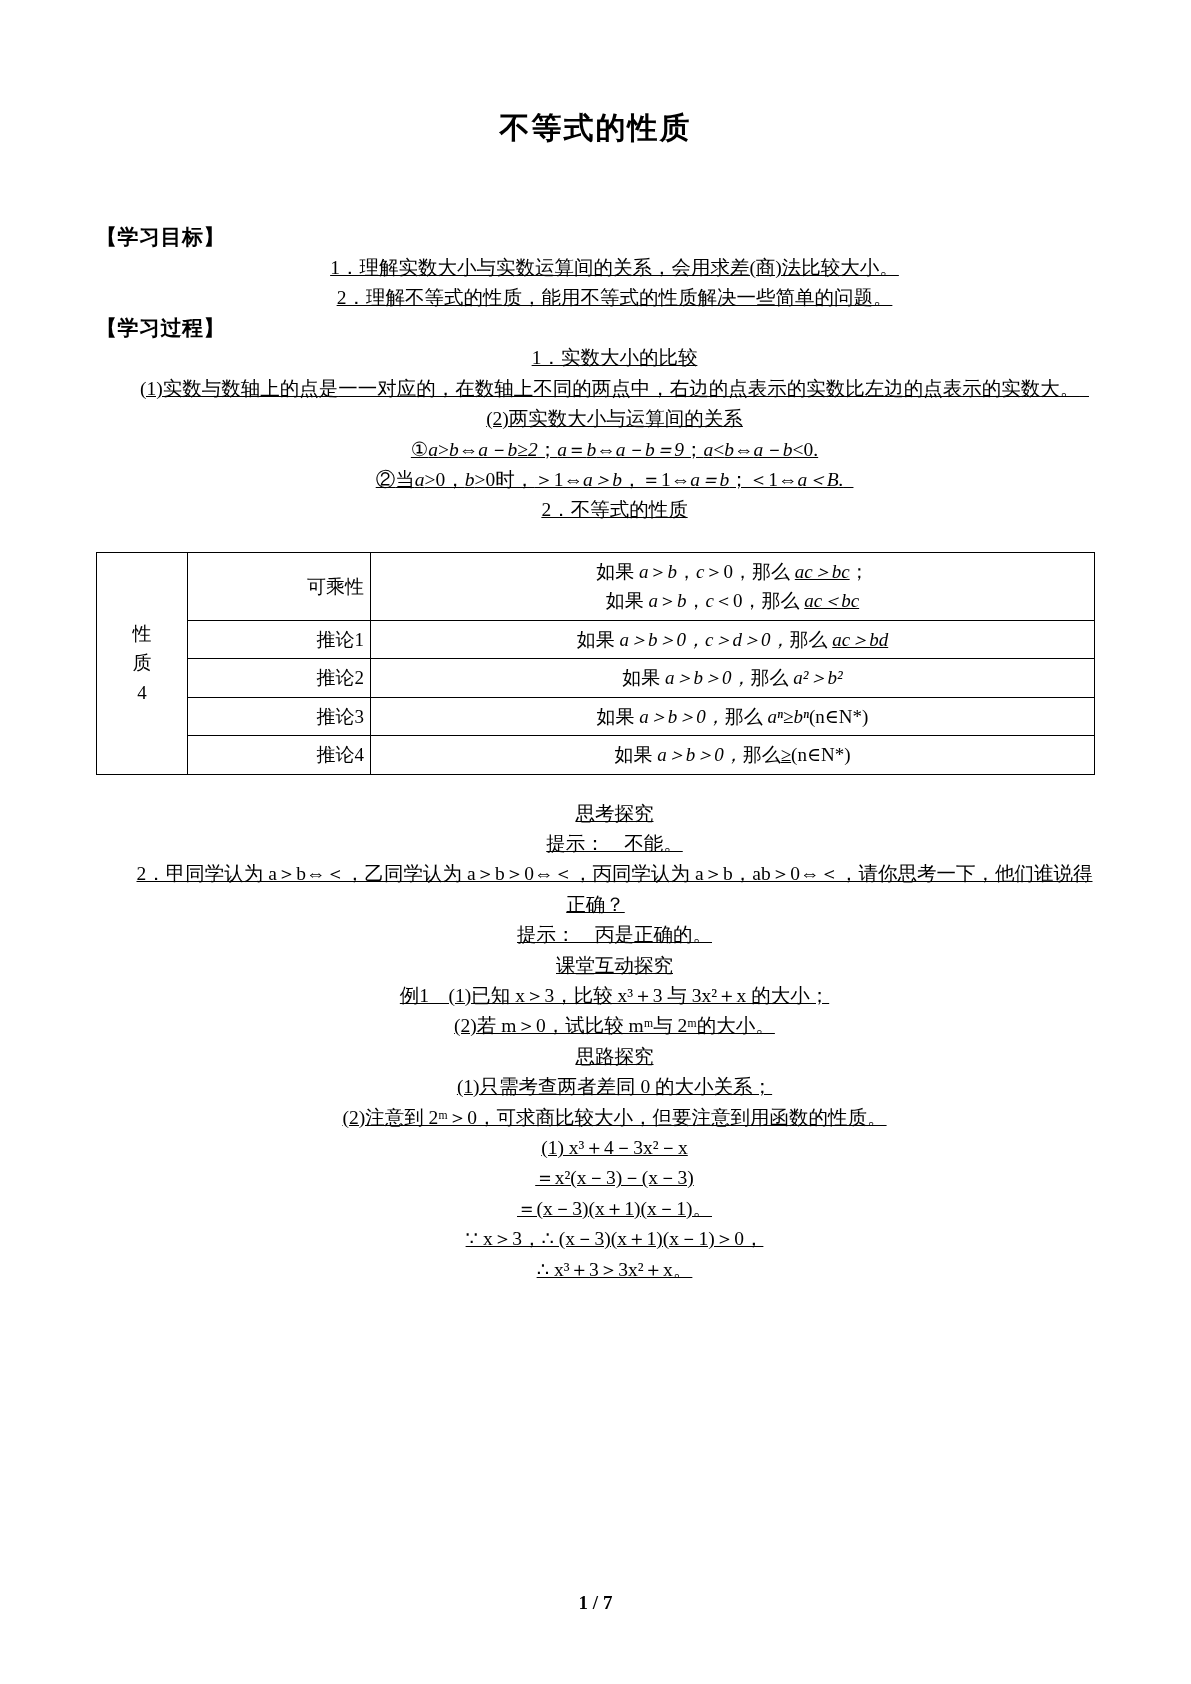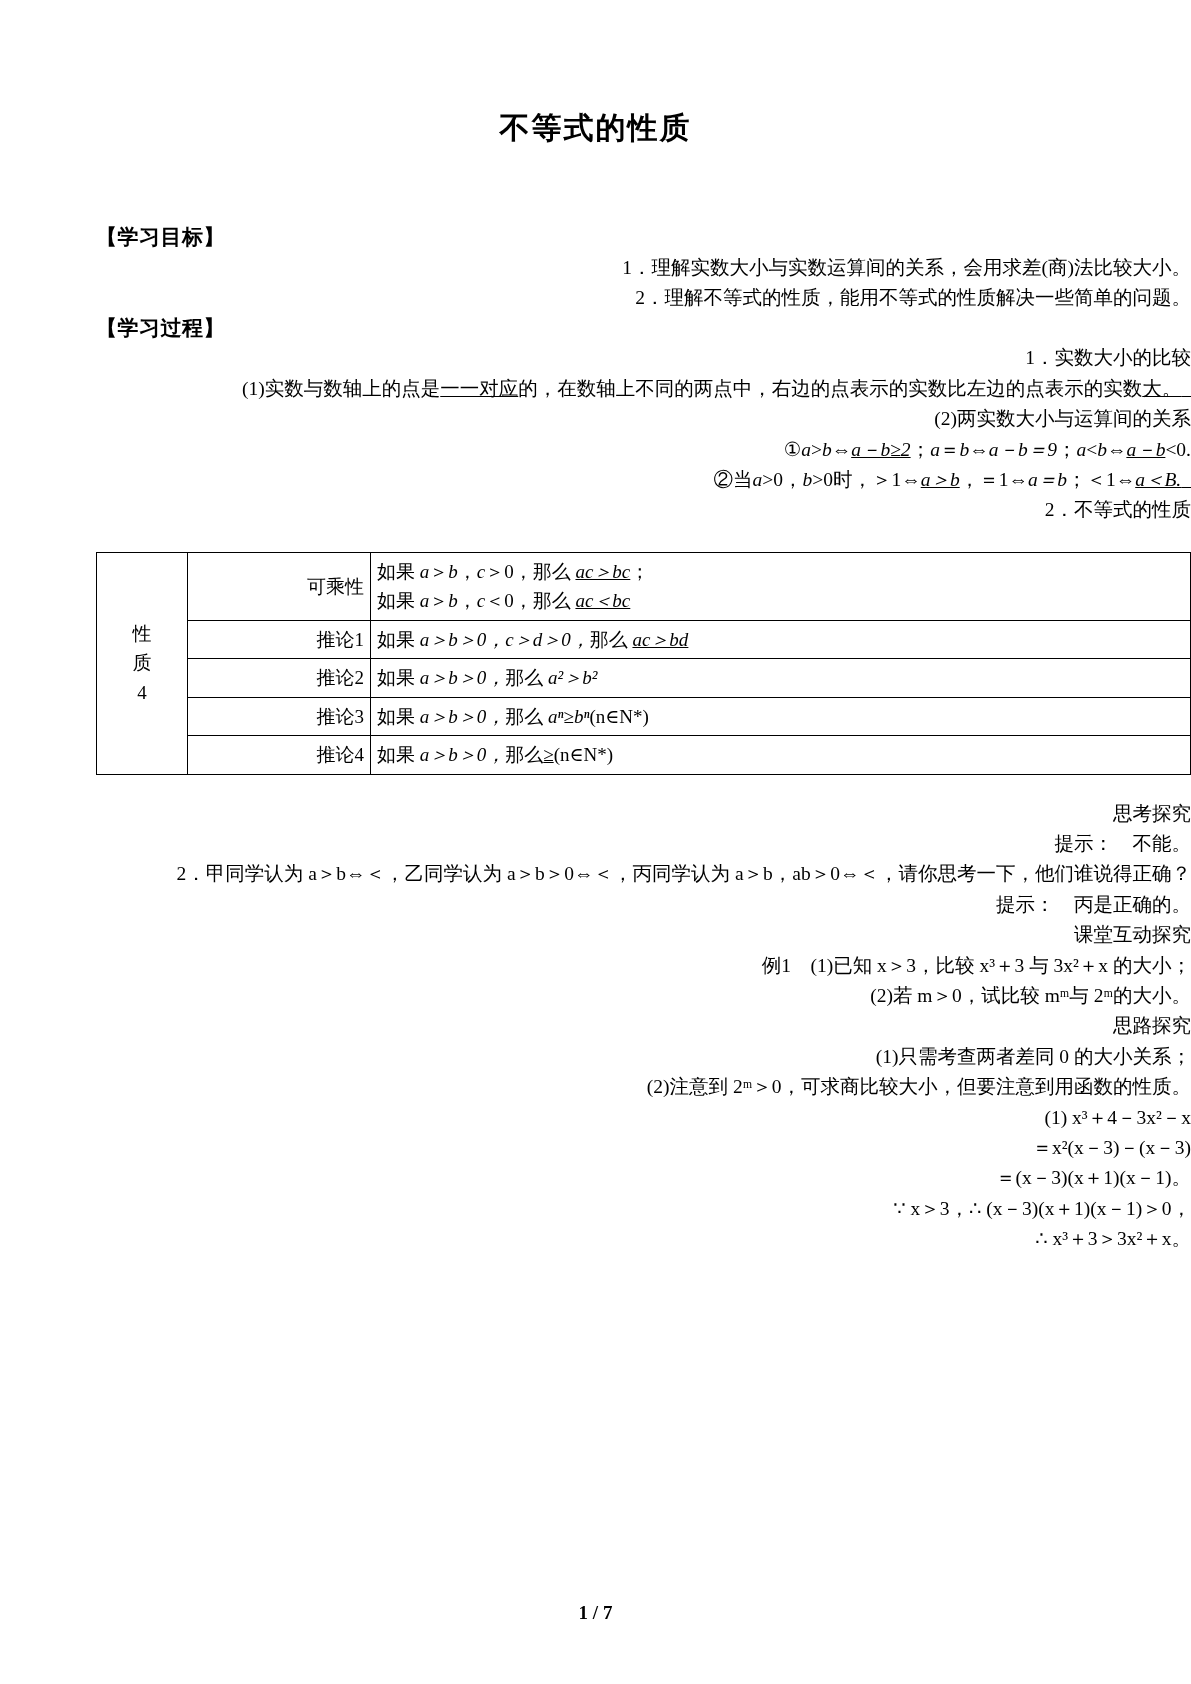--- a/index.html
+++ b/index.html
@@ -26,34 +26,36 @@
     text-align: center;
     font-size: 30px;
     font-weight: bold;
     letter-spacing: 2px;
     margin: 0;
     padding-top: 108px;
   }
   .content {
     margin-top: 74px;
     padding-left: 96px;
+    padding-right: 96px;
   }
   .section-head {
     font-size: 21px;
     font-weight: bold;
     letter-spacing: 0.5px;
     line-height: 1.42;
     margin: 0;
   }
   .line {
     font-size: 19.5px;
     line-height: 1.56;
     margin: 0;
-    text-align: right;
+    text-align: center;
     white-space: normal;
+    text-decoration: underline;
   }
   .indent1 { text-indent: 38px; }
   .u { text-decoration: underline; }
   i, .it {
     font-family: "Liberation Serif", "DejaVu Serif", serif;
     font-style: italic;
   }
 
   
   table.prop-table {
@@ -75,25 +77,26 @@
     text-align: center;
     font-size: 19px;
     line-height: 1.5;
   }
   td.col-name {
     width: 170px;
     text-align: right;
   }
   td.col-body {
     padding-left: 26px;
+    text-align: center;
   }
   .vlabel span { display: block; }
   .page-num {
     position: absolute;
-    bottom: 60px;
+    bottom: 70px;
     left: 0;
     width: 100%;
     text-align: center;
     font-size: 19px;
     font-weight: bold;
   }
 </style>
 </head>
 <body>
 

